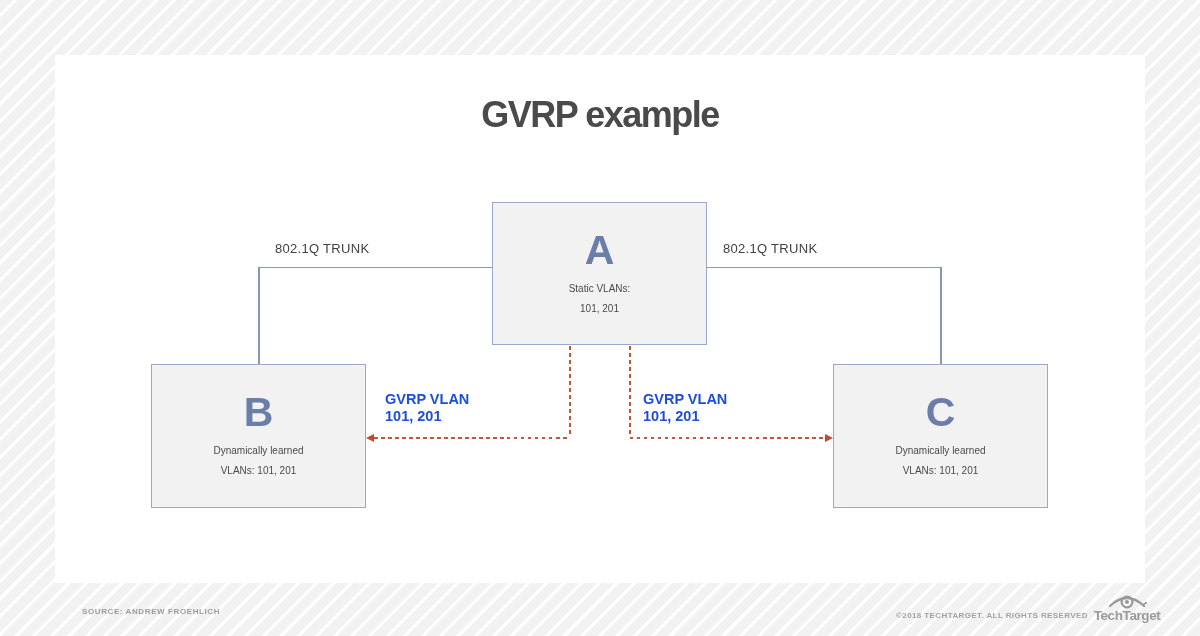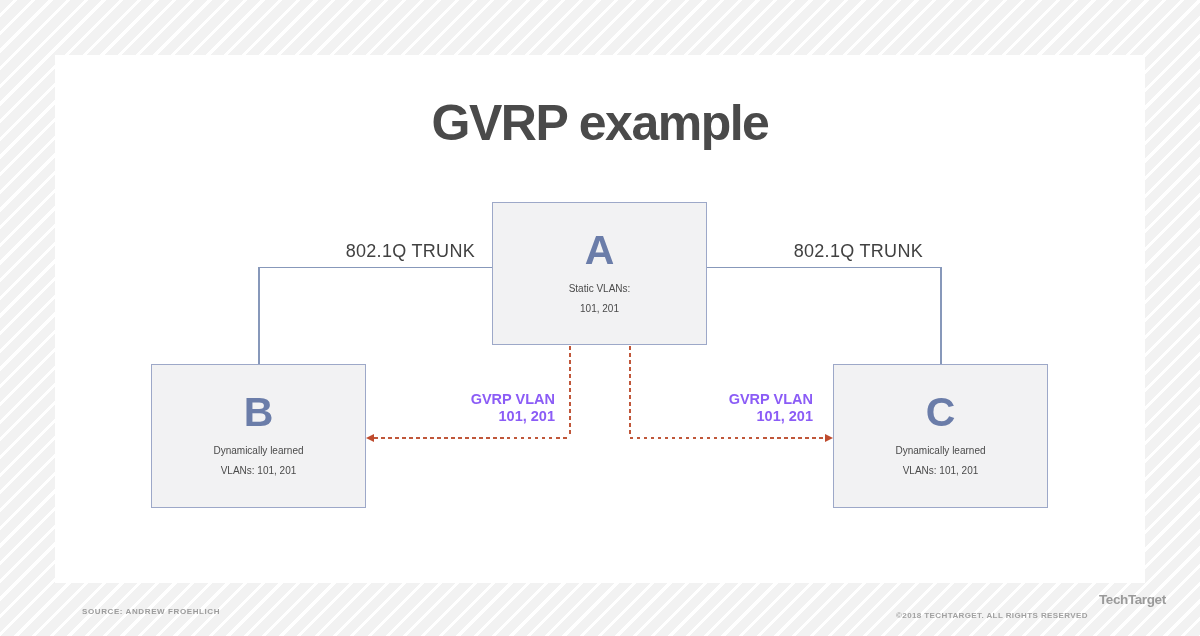--- a/index.html
+++ b/index.html
@@ -7,21 +7,21 @@
     width:1200px;height:636px;position:relative;overflow:hidden;
     font-family:"Liberation Sans","DejaVu Sans",sans-serif;
     background:repeating-linear-gradient(135deg,#f2f2f2 0px,#f2f2f2 9.5px,#ffffff 9.5px,#ffffff 12.5px);
   }
   .card{
     position:absolute;left:55px;top:55px;width:1090px;height:528px;
     background:#ffffff;
   }
   .title{
     position:absolute;left:0;right:0;top:94px;text-align:center;
-    font-size:50px;font-weight:bold;letter-spacing:-1.5px;color:#4a4a4a;
+    font-size:36px;font-weight:bold;letter-spacing:-1.5px;color:#4a4a4a;
   }
   
   .node{
     position:absolute;box-sizing:border-box;
     background:#f2f2f3;border:1.5px solid #9da8c8;
     display:flex;flex-direction:column;align-items:center;justify-content:center;
     text-align:center;color:#4a4a4a;
   }
   #node-a{left:492px;top:202px;width:215px;height:143px;}
   #node-b{left:151px;top:364px;width:215px;height:144px;}
@@ -32,55 +32,55 @@
   .node-line{font-size:10px;line-height:20px;color:#4a4a4a;}
   
   .hline,.vline{position:absolute;background:#8798ba;}
   .hline{height:1.5px;}
   .vline{width:1.5px;}
   #trunk-left-h{left:259px;top:266.5px;width:233px;}
   #trunk-left-v{left:258px;top:267px;height:97px;}
   #trunk-right-h{left:707px;top:266.5px;width:234px;}
   #trunk-right-v{left:940px;top:267px;height:98px;}
   .trunk-label{
-    position:absolute;width:200px;text-align:right;
-    font-size:18px;color:#414141;letter-spacing:0.3px;
+    position:absolute;width:200px;text-align:left;
+    font-size:13px;color:#414141;letter-spacing:0.3px;
   }
   #trunk-label-left{left:275px;top:241px;}
   #trunk-label-right{left:723px;top:241px;}
   
   .dash-h{position:absolute;height:1.6px;
     background:repeating-linear-gradient(90deg,#c0573a 0 3.5px,transparent 3.5px 7px);}
   .dash-v{position:absolute;width:1.6px;
     background:repeating-linear-gradient(180deg,#c0573a 0 3.5px,transparent 3.5px 7px);}
   #gvrp-left-v{left:569px;top:346px;height:91px;}
   #gvrp-right-v{left:629px;top:346px;height:91px;}
   #gvrp-left-h{left:374px;top:437px;width:196px;}
   #gvrp-right-h{left:630px;top:437px;width:196px;}
   .arrow{position:absolute;width:0;height:0;border-top:4.5px solid transparent;border-bottom:4.5px solid transparent;}
   #gvrp-arrow-left{left:366px;top:433.5px;border-right:8.5px solid #bf4b2e;}
   #gvrp-arrow-right{left:825px;top:433.5px;border-left:8.5px solid #bf4b2e;}
   .gvrp-label{
-    position:absolute;width:170px;text-align:right;
-    font-size:14.5px;font-weight:bold;color:#8b5cf6;line-height:17px;
+    position:absolute;width:170px;text-align:left;
+    font-size:14.5px;font-weight:bold;color:#1d4ed8;line-height:17px;
   }
   #gvrp-label-left{left:385px;top:391px;}
   #gvrp-label-right{left:643px;top:391px;}
   
   .source{
     position:absolute;left:54px;top:607px;
     font-size:8px;font-weight:bold;letter-spacing:0.6px;color:#9c9c9c;padding-left:28px;
   }
   .copyright{
     position:absolute;right:112px;top:611px;
     font-size:8px;font-weight:bold;letter-spacing:0.4px;color:#a2a2a2;
   }
   .brand{
     position:absolute;left:1099px;top:590px;width:56px;
-    display:flex;flex-direction:row;align-items:center;color:#9a9a9a;
+    display:flex;flex-direction:column;align-items:center;color:#9a9a9a;
   }
   .brand-word{font-size:13.5px;font-weight:bold;letter-spacing:-0.4px;margin-top:-1px;}
 </style>
 </head>
 <body>
 
 <div class="card"></div>
 
 <div class="title">GVRP example</div>
 

